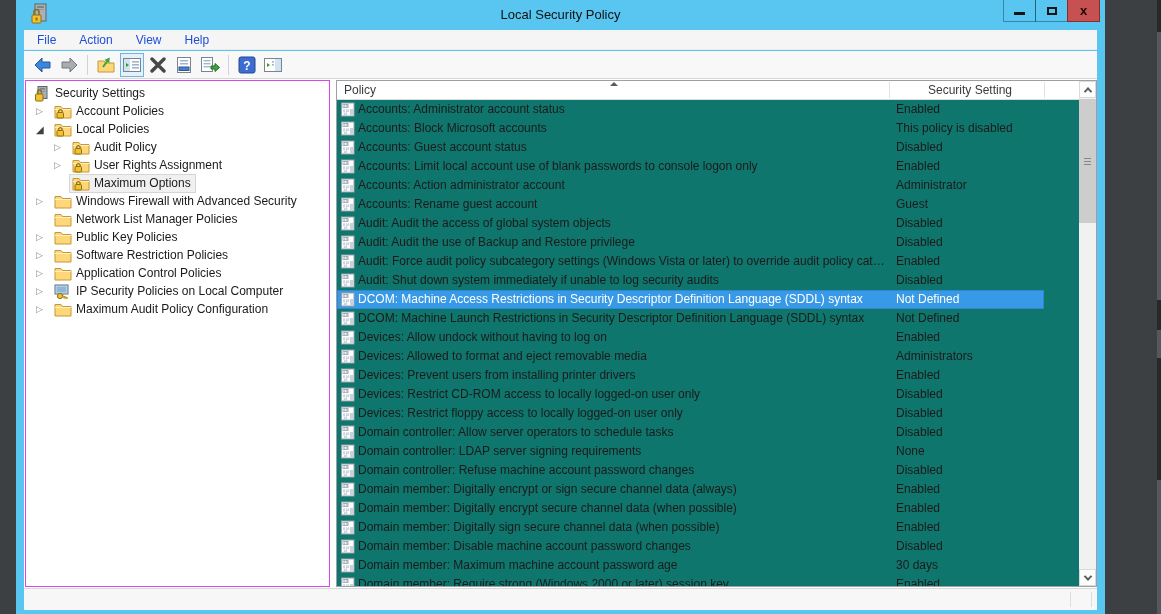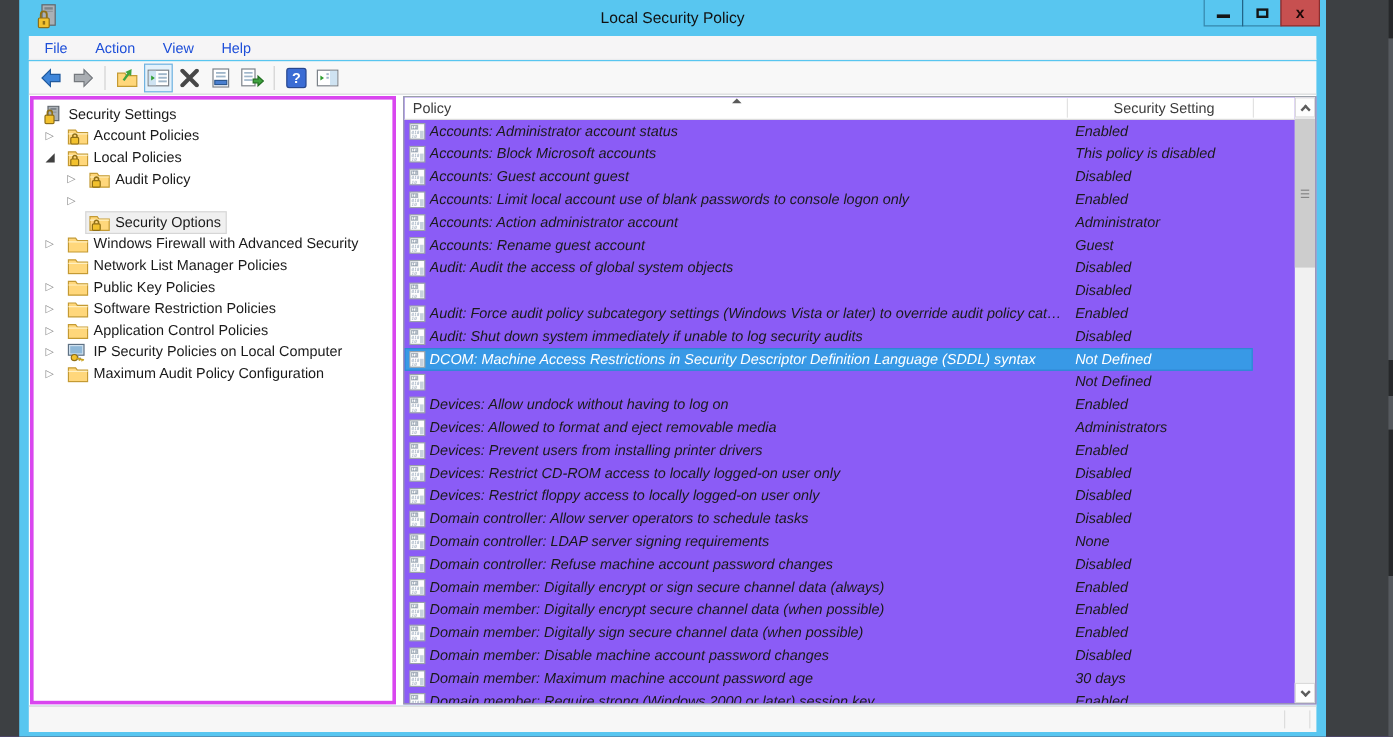--- a/index.html
+++ b/index.html
@@ -47,50 +47,50 @@
     border:1px solid transparent; margin:0 1px; background:transparent;
   }
   .tb-btn.active { background:#e3f1fb; border-color:var(--togglebd,#70b2e0); }
   .tb-sep { width:1px; height:20px; background:#d2d2d2; margin:0 5px; }
 
   
   .content { position:absolute; left:8px; right:8px; top:79px; bottom:26px; background:#ffffff; }
 
   .tree-pane {
     position:absolute; left:1px; top:1px; bottom:1px; width:305px;
-    border:3px solid #d946ef; background:#fff; overflow:hidden; padding-top:3px;
+    border:1px solid #d946ef; background:#fff; overflow:hidden; padding-top:3px;
   }
   .pane-splitter { position:absolute; left:306px; top:0; bottom:0; width:6px; cursor:ew-resize; }
 
   .tree-row { height:18px; display:flex; align-items:center; white-space:nowrap; }
   .tree-row.lvl0 { padding-left:4px; }
   .tree-row.lvl1 { padding-left:10px; }
   .tree-row.lvl2 { padding-left:28px; }
   .tree-arrow { width:15px; font-size:9px; color:#8a8a8a; text-align:left; flex:0 0 15px; }
   .tree-arrow.expanded { color:#404040; font-size:10px; }
   .tree-content { display:inline-flex; align-items:center; padding:1px 4px 1px 2px; border:1px solid transparent; }
   .tree-row.selected .tree-content { background:var(--treesel,#f0f0f0); border-color:#d6d6d6; }
   .tree-ico { width:18px; height:15px; flex:0 0 18px; margin-right:4px; }
   .tree-ico svg { display:block; }
 
   .list-pane {
     position:absolute; left:312px; right:0; top:1px; bottom:1px;
-    border:1px solid #9aa0a8; background:#8b5cf6; overflow:hidden;
+    border:1px solid #9aa0a8; background:#0f766e; overflow:hidden;
   }
   .list-area { position:absolute; left:0; top:0; bottom:0; right:17px; overflow:hidden; }
   .list-header { position:relative; height:19px; border-bottom:1px solid #dcdcdc; background:#fff; }
   .col-head { position:absolute; top:0; height:19px; line-height:19px; padding-left:7px; color:#3b3b3b; overflow:hidden; white-space:nowrap; }
   .col-policy { left:0; width:552px; }
   .col-setting { left:552px; width:155px;text-align:center; }
   .col-div { position:absolute; top:1px; bottom:1px; width:1px; background:#e2e2e2; }
   .sort-arrow {
     position:absolute; left:273px; top:1px; width:0; height:0;
     border-left:4px solid transparent; border-right:4px solid transparent; border-bottom:4px solid #5a5a5a;
   }
-  .list-body { position:absolute; left:0; right:0; top:19px; bottom:0; overflow:hidden;font-style:italic; }
+  .list-body { position:absolute; left:0; right:0; top:19px; bottom:0; overflow:hidden; }
   .list-row { position:relative; height:19px; white-space:nowrap; }
   .row-hl { position:absolute; left:0; top:0; width:707px; height:19px; background:var(--sel,#3899e6); border:1px solid #2f86d2; display:none; }
   .list-row.selected .row-hl { display:block; }
   .cell-policy {
     position:absolute; left:21px; top:0; width:528px; height:19px; line-height:19px;
     overflow:hidden; text-overflow:ellipsis; color:#1a1a1a;
   }
   .cell-setting { position:absolute; left:559px; top:0; width:145px; height:19px; line-height:19px; overflow:hidden; color:#1a1a1a; }
   .list-row.selected .cell-policy, .list-row.selected .cell-setting { color:#fff; }
   .row-ico { position:absolute; left:4px; top:2px; width:14px; height:15px; }
@@ -293,33 +293,44 @@
                 <path d="M1 5.5 H17" stroke="#fff0c2"></path>
                 <rect x="3" y="8.5" width="6.5" height="5.5" rx="1" fill="#f2c12e" stroke="#8f6f16"></rect>
                 <path d="M4.7 8.5 V6.8 a1.8 1.8 0 0 1 3.4 0 v1.7" fill="none" stroke="#8f6f16" stroke-width="1.3"></path>
               </svg>
             </span>
             <span>Audit Policy</span>
           </span>
         </div>
         <div class="tree-row lvl2">
           <span class="tree-arrow collapsed">▷</span>
+          <span class="tree-content">
+            <span class="tree-ico">
+              <svg width="18" height="15" viewBox="0 0 18 15">
+                <path d="M1 2.5 h6 l1.5 2 H17 v9.5 H1 Z" fill="#ffd77b" stroke="#c49a33"></path>
+                <path d="M1 5.5 H17" stroke="#fff0c2"></path>
+                <rect x="3" y="8.5" width="6.5" height="5.5" rx="1" fill="#f2c12e" stroke="#8f6f16"></rect>
+                <path d="M4.7 8.5 V6.8 a1.8 1.8 0 0 1 3.4 0 v1.7" fill="none" stroke="#8f6f16" stroke-width="1.3"></path>
+              </svg>
+            </span>
+            <span>User Rights Assignment</span>
+          </span>
         </div>
         <div class="tree-row lvl2 selected">
           <span class="tree-arrow none"></span>
           <span class="tree-content">
             <span class="tree-ico">
               <svg width="18" height="15" viewBox="0 0 18 15">
                 <path d="M1 2.5 h6 l1.5 2 H17 v9.5 H1 Z" fill="#ffd77b" stroke="#c49a33"></path>
                 <path d="M1 5.5 H17" stroke="#fff0c2"></path>
                 <rect x="3" y="8.5" width="6.5" height="5.5" rx="1" fill="#f2c12e" stroke="#8f6f16"></rect>
                 <path d="M4.7 8.5 V6.8 a1.8 1.8 0 0 1 3.4 0 v1.7" fill="none" stroke="#8f6f16" stroke-width="1.3"></path>
               </svg>
             </span>
-            <span>Security Options</span>
+            <span>Maximum Options</span>
           </span>
         </div>
         <div class="tree-row lvl1">
           <span class="tree-arrow collapsed">▷</span>
           <span class="tree-content">
             <span class="tree-ico">
               <svg width="18" height="15" viewBox="0 0 18 15">
                 <path d="M1 2.5 h6 l1.5 2 H17 v9.5 H1 Z" fill="#ffd77b" stroke="#c49a33"></path>
                 <path d="M1 5.5 H17" stroke="#fff0c2"></path>
               </svg>
@@ -442,21 +453,21 @@
             </div>
             <div class="list-row">
               <span class="row-ico"><svg width="14" height="15" viewBox="0 0 14 15">
                   <rect x="0.5" y="1" width="12.5" height="13" fill="#fdfdfd" stroke="#9aa2aa"></rect>
                   <rect x="2" y="2.5" width="5" height="3" fill="none" stroke="#aab4be"></rect>
                   <text x="2.5" y="5.4" font-size="3.6" fill="#7c8ca0" font-family="monospace">10</text>
                   <text x="2" y="9.5" font-size="3.6" fill="#8fa0b5" font-family="monospace">010</text>
                   <text x="2" y="13" font-size="3.6" fill="#8fa0b5" font-family="monospace">10</text>
                   <rect x="9" y="7" width="3" height="6" fill="#c7d2dd"></rect>
                 </svg></span>
-              <span class="cell-policy">Accounts: Guest account guest</span>
+              <span class="cell-policy">Accounts: Guest account status</span>
               <span class="cell-setting">Disabled</span>
             </div>
             <div class="list-row">
               <span class="row-ico"><svg width="14" height="15" viewBox="0 0 14 15">
                   <rect x="0.5" y="1" width="12.5" height="13" fill="#fdfdfd" stroke="#9aa2aa"></rect>
                   <rect x="2" y="2.5" width="5" height="3" fill="none" stroke="#aab4be"></rect>
                   <text x="2.5" y="5.4" font-size="3.6" fill="#7c8ca0" font-family="monospace">10</text>
                   <text x="2" y="9.5" font-size="3.6" fill="#8fa0b5" font-family="monospace">010</text>
                   <text x="2" y="13" font-size="3.6" fill="#8fa0b5" font-family="monospace">10</text>
                   <rect x="9" y="7" width="3" height="6" fill="#c7d2dd"></rect>
@@ -502,20 +513,21 @@
             </div>
             <div class="list-row">
               <span class="row-ico"><svg width="14" height="15" viewBox="0 0 14 15">
                   <rect x="0.5" y="1" width="12.5" height="13" fill="#fdfdfd" stroke="#9aa2aa"></rect>
                   <rect x="2" y="2.5" width="5" height="3" fill="none" stroke="#aab4be"></rect>
                   <text x="2.5" y="5.4" font-size="3.6" fill="#7c8ca0" font-family="monospace">10</text>
                   <text x="2" y="9.5" font-size="3.6" fill="#8fa0b5" font-family="monospace">010</text>
                   <text x="2" y="13" font-size="3.6" fill="#8fa0b5" font-family="monospace">10</text>
                   <rect x="9" y="7" width="3" height="6" fill="#c7d2dd"></rect>
                 </svg></span>
+              <span class="cell-policy">Audit: Audit the use of Backup and Restore privilege</span>
               <span class="cell-setting">Disabled</span>
             </div>
             <div class="list-row">
               <span class="row-ico"><svg width="14" height="15" viewBox="0 0 14 15">
                   <rect x="0.5" y="1" width="12.5" height="13" fill="#fdfdfd" stroke="#9aa2aa"></rect>
                   <rect x="2" y="2.5" width="5" height="3" fill="none" stroke="#aab4be"></rect>
                   <text x="2.5" y="5.4" font-size="3.6" fill="#7c8ca0" font-family="monospace">10</text>
                   <text x="2" y="9.5" font-size="3.6" fill="#8fa0b5" font-family="monospace">010</text>
                   <text x="2" y="13" font-size="3.6" fill="#8fa0b5" font-family="monospace">10</text>
                   <rect x="9" y="7" width="3" height="6" fill="#c7d2dd"></rect>
@@ -550,20 +562,21 @@
             </div>
             <div class="list-row">
               <span class="row-ico"><svg width="14" height="15" viewBox="0 0 14 15">
                   <rect x="0.5" y="1" width="12.5" height="13" fill="#fdfdfd" stroke="#9aa2aa"></rect>
                   <rect x="2" y="2.5" width="5" height="3" fill="none" stroke="#aab4be"></rect>
                   <text x="2.5" y="5.4" font-size="3.6" fill="#7c8ca0" font-family="monospace">10</text>
                   <text x="2" y="9.5" font-size="3.6" fill="#8fa0b5" font-family="monospace">010</text>
                   <text x="2" y="13" font-size="3.6" fill="#8fa0b5" font-family="monospace">10</text>
                   <rect x="9" y="7" width="3" height="6" fill="#c7d2dd"></rect>
                 </svg></span>
+              <span class="cell-policy">DCOM: Machine Launch Restrictions in Security Descriptor Definition Language (SDDL) syntax</span>
               <span class="cell-setting">Not Defined</span>
             </div>
             <div class="list-row">
               <span class="row-ico"><svg width="14" height="15" viewBox="0 0 14 15">
                   <rect x="0.5" y="1" width="12.5" height="13" fill="#fdfdfd" stroke="#9aa2aa"></rect>
                   <rect x="2" y="2.5" width="5" height="3" fill="none" stroke="#aab4be"></rect>
                   <text x="2.5" y="5.4" font-size="3.6" fill="#7c8ca0" font-family="monospace">10</text>
                   <text x="2" y="9.5" font-size="3.6" fill="#8fa0b5" font-family="monospace">010</text>
                   <text x="2" y="13" font-size="3.6" fill="#8fa0b5" font-family="monospace">10</text>
                   <rect x="9" y="7" width="3" height="6" fill="#c7d2dd"></rect>

